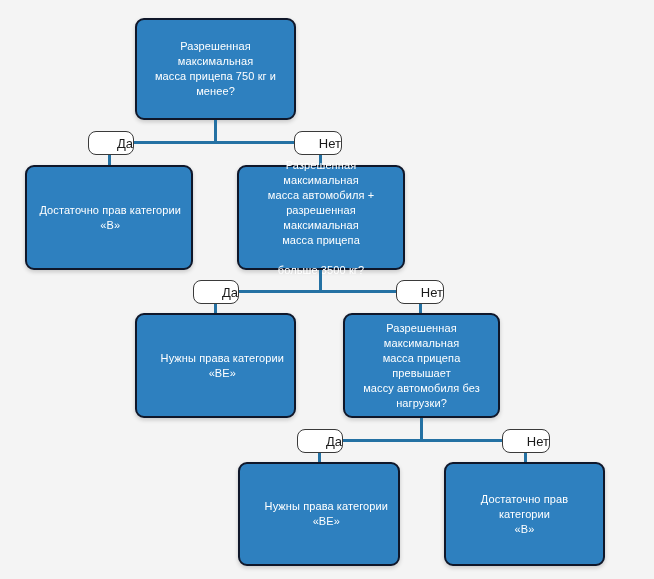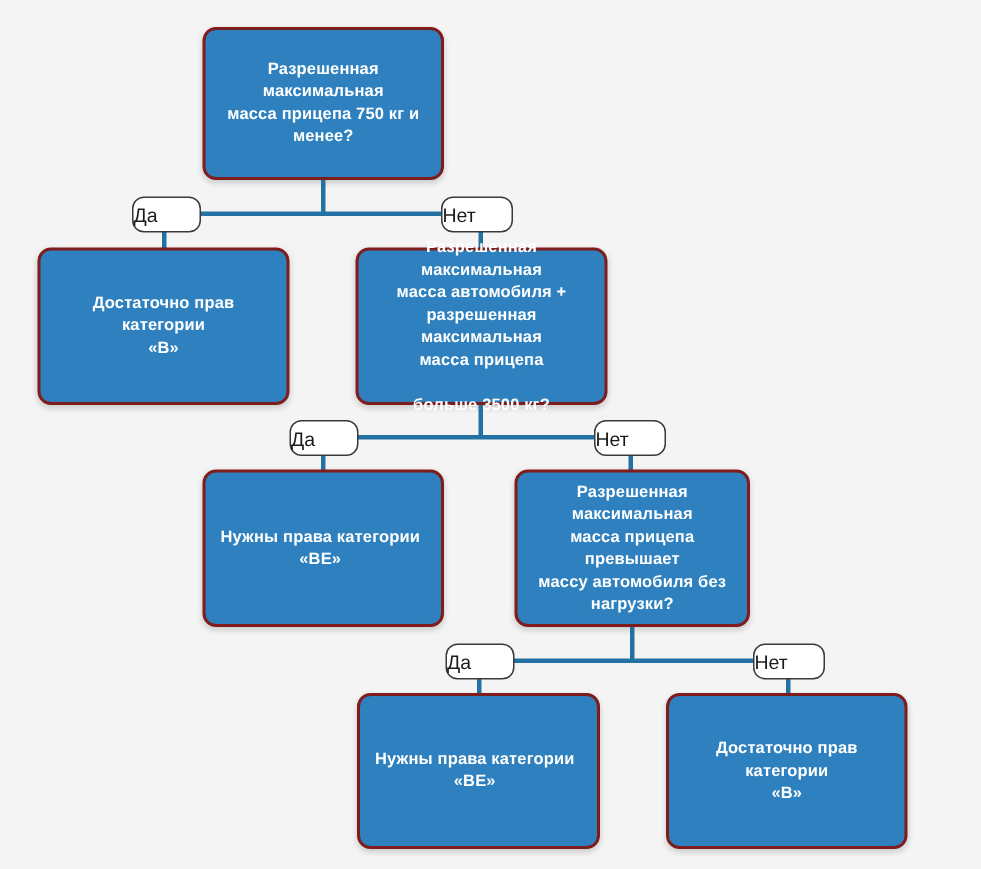--- a/index.html
+++ b/index.html
@@ -17,28 +17,27 @@
     height: 579px;
     background: #f4f4f4;
     overflow: hidden;
   }
 
   
   .node {
     position: absolute;
     box-sizing: border-box;
     background: #2e80bf;
-    border: 2px solid #7f1d1d;
+    border: 2px solid #0f172a;
     border-radius: 9px;
     box-shadow: 0 2px 4px rgba(0,0,0,0.18);
     display: flex;
     align-items: center;
-    justify-content: flex-start;
+    justify-content: flex-end;
     padding: 6px 10px;
-    font-weight: bold;
   }
   .node-text {
     color: #ffffff;
     font-size: 11px;
     line-height: 15px;
     text-align: center;
     letter-spacing: 0.1px;
     white-space: pre-line;
   }
 
@@ -53,21 +52,21 @@
   
   .pill {
     position: absolute;
     box-sizing: border-box;
     background: #ffffff;
     border: 1.5px solid #3a3a3a;
     border-radius: 8px;
     height: 24px;
     display: flex;
     align-items: center;
-    justify-content: flex-start;
+    justify-content: flex-end;
     z-index: 5;
   }
   .pill-text {
     color: #1b1b1b;
     font-size: 13px;
     line-height: 13px;
   }
 </style>
 </head>
 <body>

